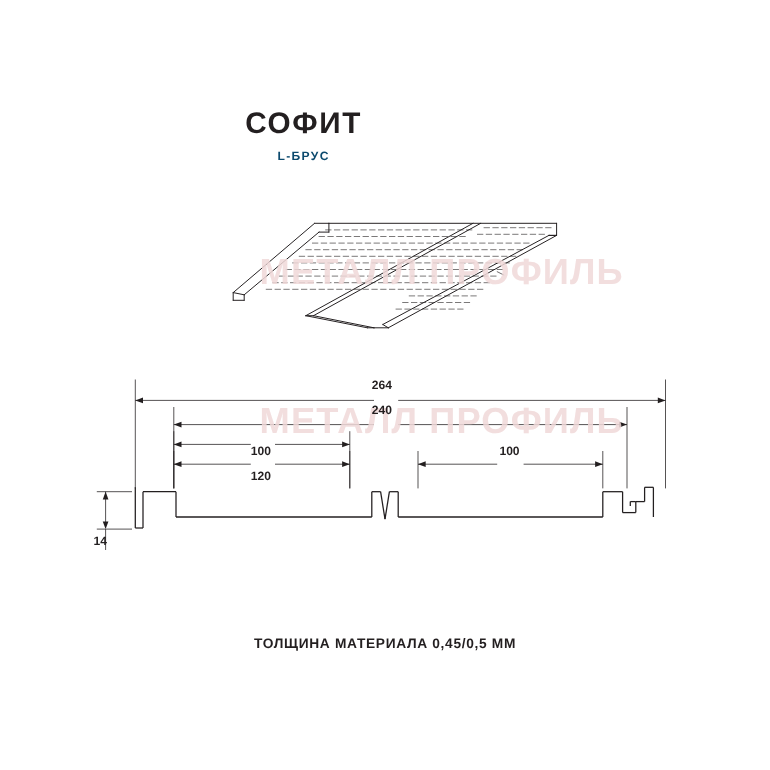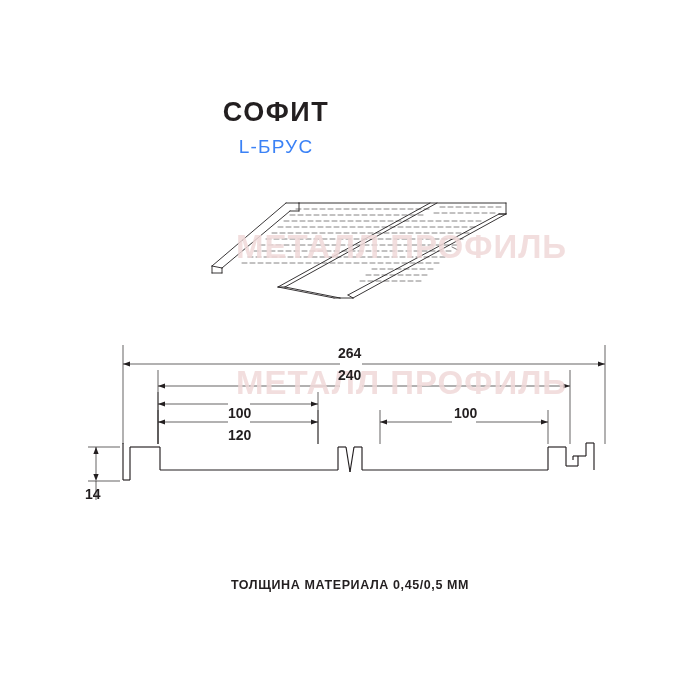--- a/index.html
+++ b/index.html
@@ -29,25 +29,25 @@
     text-align: center;
   }
   .title-main {
     font-size: 27px;
     font-weight: bold;
     letter-spacing: 1.5px;
     line-height: 1.1;
     color: #231f20;
   }
   .title-sub {
-    font-size: 19px;
-    font-weight: normal;
+    font-size: 11px;
+    font-weight: bold;
     letter-spacing: 1.2px;
     margin-top: 8px;
-    color: #3b82f6;
+    color: #0c4a6e;
   }
   .footer-note {
     position: absolute;
     left: 0;
     top: 578px;
     width: 700px;
     text-align: center;
     font-size: 12.5px;
     font-weight: bold;
     letter-spacing: 0.6px;
@@ -70,21 +70,21 @@
     letter-spacing: 1px;
   }
   .wm-2 {
     left: 236px;
     top: 364px;
     font-size: 33px;
     letter-spacing: 1px;
   }
   .dimtext {
     position: absolute;
-    font-size: 14px;
+    font-size: 11px;
     font-weight: bold;
     color: #231f20;
     white-space: nowrap;
   }
 </style>
 </head>
 <body>
 
 <svg id="sheet" viewBox="0 0 700 700">
 

